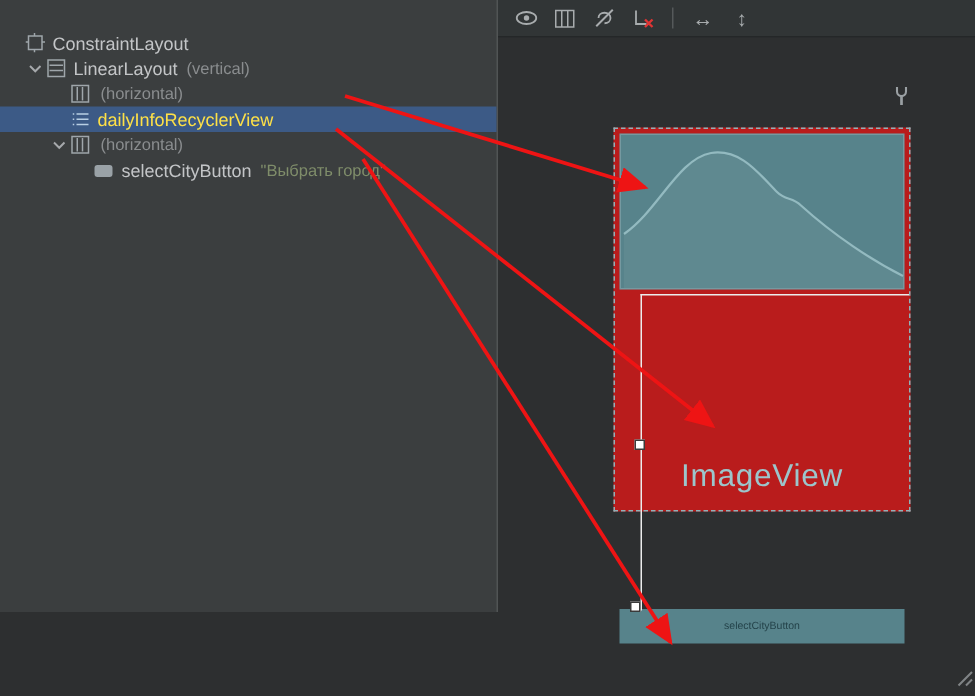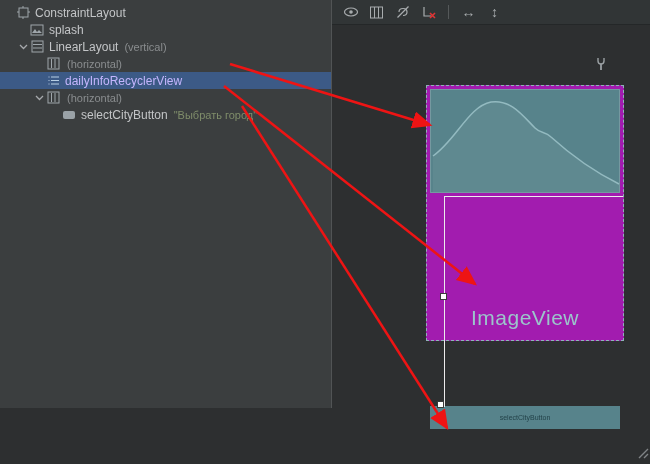--- a/index.html
+++ b/index.html
@@ -1,41 +1,41 @@
 <!DOCTYPE html>
 <html><head>
 <meta charset="utf-8">
 <style>
   *{box-sizing:border-box;margin:0;padding:0}
   html,body{width:650px;height:464px;background:#2d2f30;font-family:"Liberation Sans",sans-serif;overflow:hidden;position:relative}
 
   
-  .tree-panel{position:absolute;left:0;top:0;width:332px;height:408px;background:#3b3e3f;border-right:1px solid #515455;padding-top:4px}
+  .tree-panel{position:absolute;left:0;top:0;width:332px;height:408px;background:#3b3e3f;border-right:1px solid #515455;padding-top:20px}
   .row{display:flex;align-items:center;height:17px;font-size:12px;color:#c3c5c7;white-space:nowrap;cursor:default}
   .row.selected{background:#3c5a86}
-  .row.selected .lbl{color:#c4b5fd}
+  .row.selected .lbl{color:#fde047}
   .sp{display:inline-block;height:1px}
   .lvl0 .sp{width:3px}.lvl1 .sp{width:17px}.lvl2 .sp{width:33px}.lvl3 .sp{width:49px}
   .chev,.nochev{width:12px;display:flex;justify-content:center;align-items:center}
   .ticon{width:16px;display:flex;justify-content:center;align-items:center}
   .lbl{margin-left:4px}
   .meta{margin-left:6px;color:#8a8d8f;font-size:11px}
   .meta.string{color:#7f8d6a}
 
   
   .design-panel{position:absolute;left:332px;top:0;width:318px;height:464px;background:#2d2f30}
   .dtoolbar{height:25px;background:#313536;border-bottom:1px solid #242728;display:flex;align-items:center;padding-left:10px;gap:9px}
   .tbicon{width:17px;height:17px;display:flex;align-items:center;justify-content:center;cursor:pointer}
   .tbsep{width:1px;height:14px;background:#55595a;margin:0 2px}
   .arrow-glyph{color:#a8acae;font-size:14px;line-height:17px}
 
   .wrench{position:absolute;left:263px;top:57px}
 
   
-  .preview{position:absolute;left:94px;top:85px;width:198px;height:256px;background:#a21caf;border:1px dashed #8fb2b8}
+  .preview{position:absolute;left:77px;top:85px;width:198px;height:256px;background:#b91c1c;border:1px dashed #8fb2b8}
   .chart-band{position:absolute;left:3px;top:3px;right:3px;height:104px;background:#57838b;border:1px solid rgba(255,255,255,0.18)}
   .imageview-label{position:absolute;left:0;right:0;top:220px;text-align:center;font-size:21px;color:#9cc5cb;letter-spacing:.5px}
   .bottom-band{position:absolute;left:3px;right:3px;top:320px;height:23px;background:#57838b;display:flex;align-items:center;justify-content:center}
   .bottom-band span{font-size:7px;color:#24434a}
   .selh{position:absolute;left:17px;right:0;top:110px;height:1px;background:#ececec}
   .selv{position:absolute;left:17px;top:110px;width:1px;height:211px;background:#ececec}
   .handle{position:absolute;width:7px;height:7px;background:#fff;border:1px solid #3a3a3a}
   .handle.mid{left:13px;top:207px}
   .handle.bottom{left:10px;top:315px}
 
@@ -52,31 +52,20 @@
       <span class="nochev"></span>
     <span class="ticon">
       <svg width="13" height="13">
           <rect x="2" y="2" width="9" height="9" fill="none" stroke="#9fa6ab"></rect>
           <path d="M2 6h-2M11 6h2M6 2v-2M6 11v2" stroke="#9fa6ab"></path>
         </svg>
     </span>
     <span class="lbl">ConstraintLayout</span>
   </div>
 
-  <div class="row lvl1">
-    <span class="sp"></span>
-      <span class="nochev"></span>
-    <span class="ticon">
-      <svg width="14" height="12">
-          <rect x="1" y="1" width="12" height="10" fill="none" stroke="#9fa6ab"></rect>
-          <path d="M2 9 5 5 7 8 9 6 12 9z" fill="#9fa6ab"></path>
-        </svg>
-    </span>
-    <span class="lbl">splash</span>
-  </div>
 
   <div class="row lvl1">
     <span class="sp"></span>
     <span class="chev">
       <svg width="9" height="6">
           <polyline points="1,1 4.5,4.5 8,1" fill="none" stroke="#a6a9ac" stroke-width="1.3"></polyline>
         </svg>
     </span>
     <span class="ticon">
       <svg width="13" height="13">

